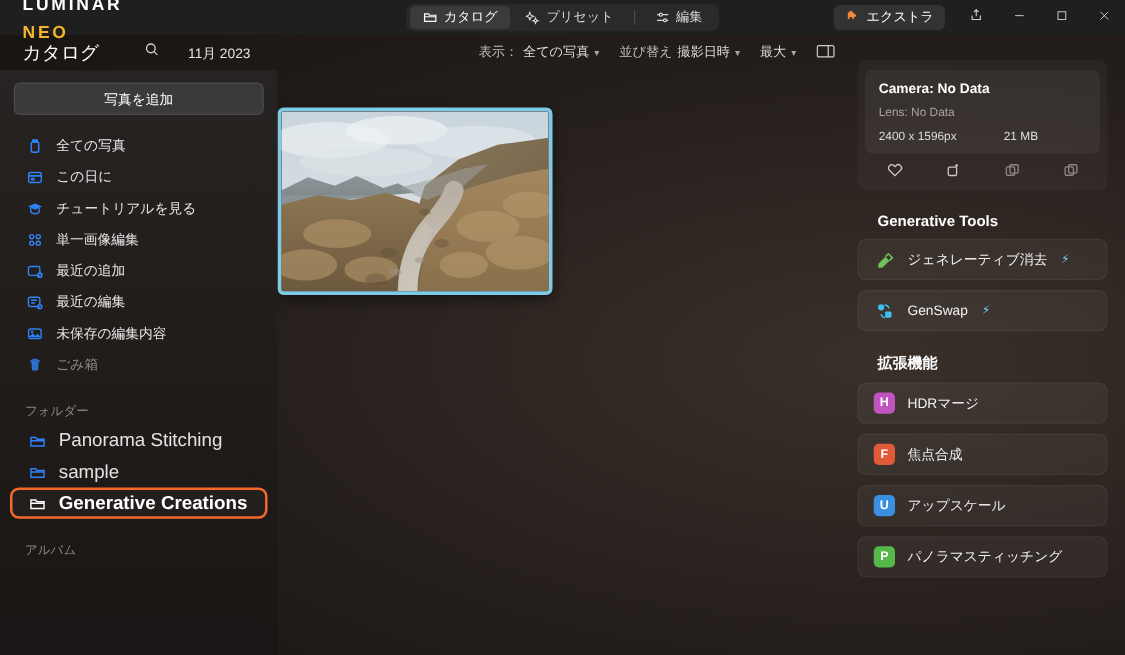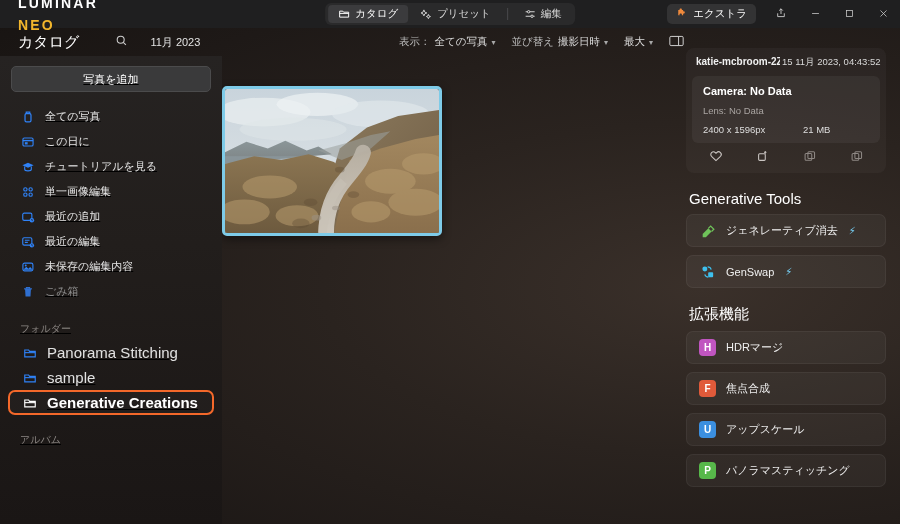--- a/index.html
+++ b/index.html
@@ -75,35 +75,34 @@
     display: flex; align-items: center; z-index: 20;
   }
   .page-title {
     margin-left: 18px; font-size: 15px; color: #ffffff; font-weight: 400;
     white-space: nowrap;
   }
   .search-icon { margin-left: 36px; color: #cfcfcf; cursor: pointer; display: flex; }
   .month { margin-left: 22px; font-size: 11px; color: #e2e2e2; white-space: nowrap; }
 
   .viewctrls {
-    position: absolute; right: 216px; top: 0; height: 28px;
+    position: absolute; right: 232px; top: 0; height: 28px;
     display: flex; align-items: center; gap: 16px;
     font-size: 10.5px; color: #dcdcdc; white-space: nowrap;
   }
   .vc { display: flex; align-items: center; gap: 4px; cursor: pointer; }
   .vc .lbl { color: #bdbdbd; }
   .caret { font-size: 8px; color: #a8a8a8; }
   .panelicon { cursor: pointer; display: flex; }
 
   
   .sidebar {
     position: absolute; left: 0; top: 56px; width: 222px; bottom: 0;
     background: linear-gradient(180deg, #262322 0%, #221e1c 40%, #1a1615 100%);
     z-index: 10;
-    text-decoration: underline;
   }
   .addbtn {
     margin: 10px 11px 0 11px; height: 26px;
     background: #3a3a3b; border: 1px solid #4b4b4c; border-radius: 5px;
     display: flex; align-items: center; justify-content: center;
     font-size: 11px; color: #ffffff; cursor: pointer;
   }
   .navlist { margin-top: 12px; }
   .navitem {
     display: flex; align-items: center; gap: 10px;
@@ -184,22 +183,22 @@
     border-top: 1px solid rgba(255,255,255,0.13);
     font-size: 9.5px; font-weight: 700; color: #f2f2f2; white-space: nowrap;
   }
   .actionrow {
     display: flex; align-items: center; justify-content: space-around;
     height: 30px; padding: 0 6px;
   }
   .actionrow .act { color: #cbc6c3; cursor: pointer; display: flex; }
 
   .grouplabel {
-    font-size: 15px; font-weight: 400; color: #ffffff;
-    margin: 17px 0 7px 3px; white-space: nowrap;
+    font-size: 12px; font-weight: 700; color: #ffffff;
+    margin: 17px 0 7px 16px; white-space: nowrap;
   }
   .toolbtn {
     display: flex; align-items: center; gap: 10px;
     height: 33px; margin-bottom: 8px; padding-left: 12px;
     background: rgba(255,255,255,0.045);
     border: 1px solid rgba(255,255,255,0.05);
     border-radius: 7px; cursor: pointer;
     font-size: 11px; color: #f0f0f0; white-space: nowrap;
   }
   .toolbtn .tico { width: 17px; height: 17px; flex: 0 0 17px; display: flex; align-items: center; justify-content: center; }
@@ -530,24 +529,20 @@
             <ellipse cx="114" cy="124" rx="4" ry="2.4"></ellipse>
           </g>
         </svg>
       </div>
     </div>
   </div>
 
   <div class="rightpanel">
 
     <div class="metacard">
-      <div class="metahead">
-        <span class="fname">katie-mcbroom-2Z</span>
-        <span class="fdate">15 11月 2023, 04:43:52</span>
-      </div>
 
       <div class="metabody">
         <div class="camera">Camera: No Data</div>
         <div class="lens">Lens: No Data</div>
         <div class="dimsrow">
           <span class="dims">2400 x 1596px</span>
           <span>21 MB</span>
         </div>
       </div>
 

